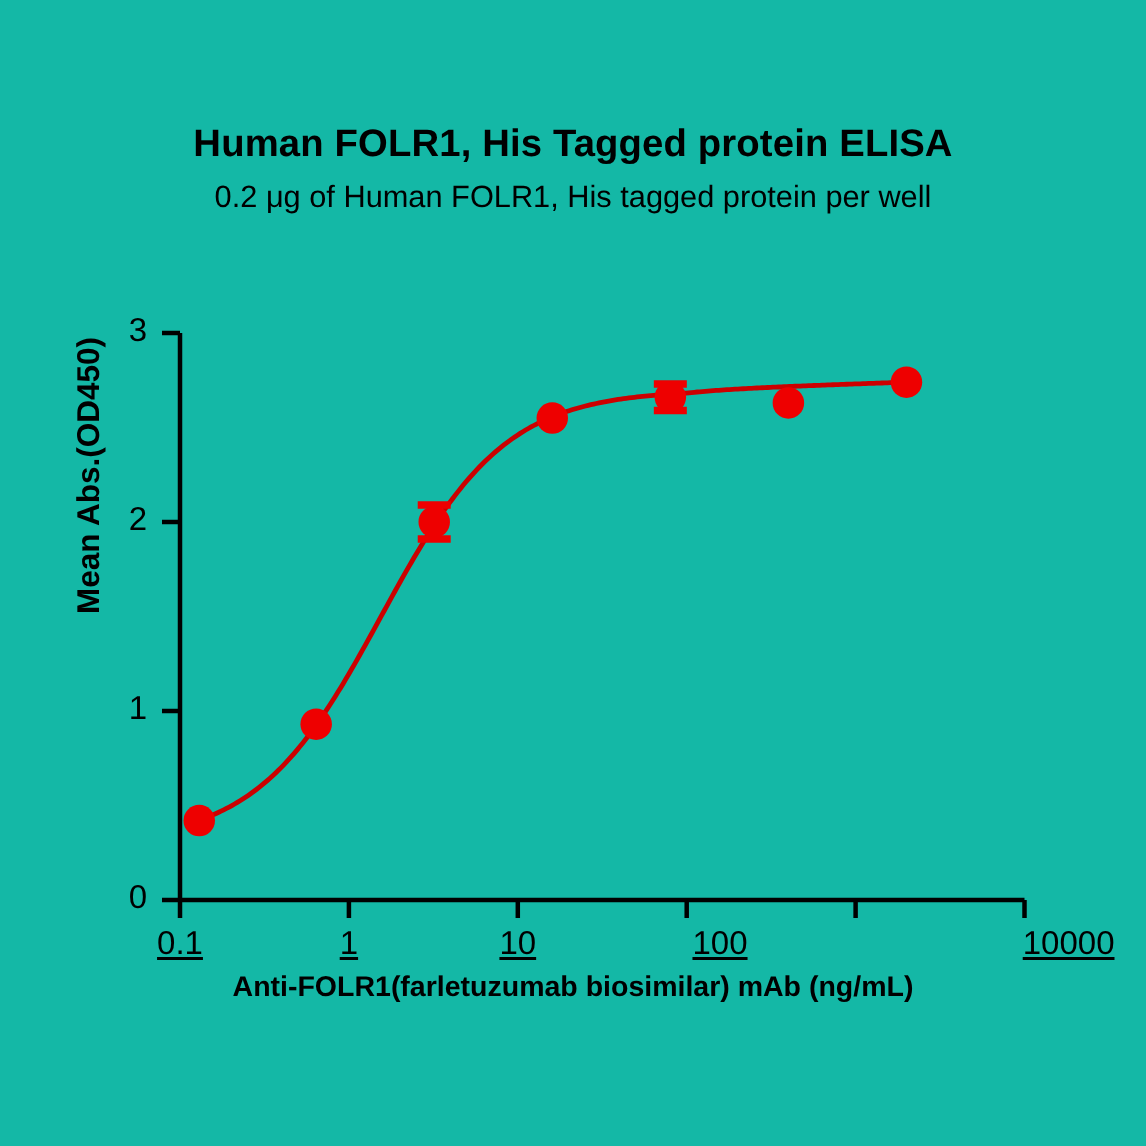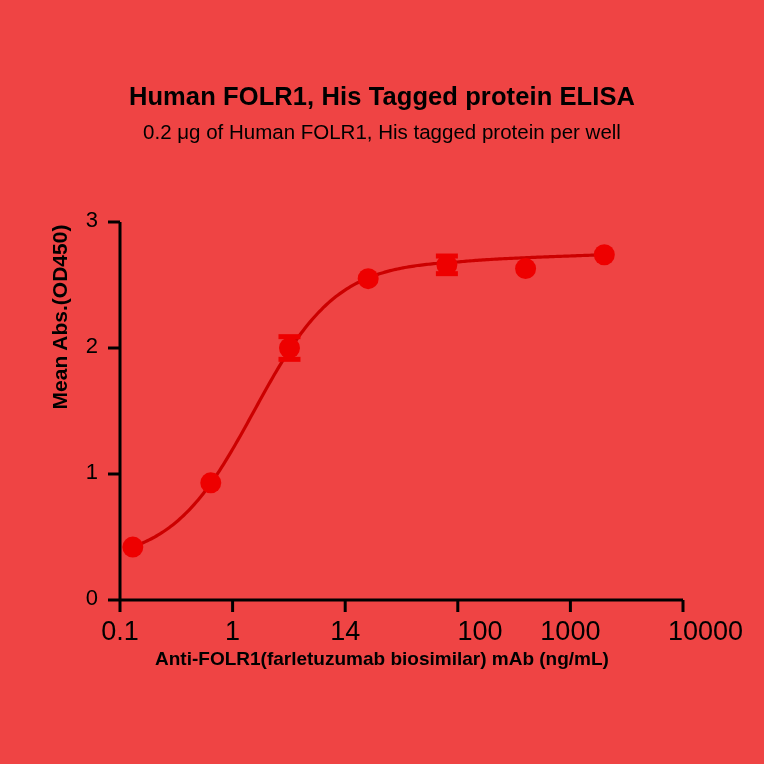--- a/index.html
+++ b/index.html
@@ -4,21 +4,21 @@
 <style>
   html, body {
     margin: 0;
     padding: 0;
     background: #ffffff;
   }
   #page {
     position: relative;
     width: 764px;
     height: 764px;
-    background: #ef4444;
+    background: #14b8a6;
     font-family: "Liberation Sans", sans-serif;
     overflow: hidden;
   }
   #chart-title {
     position: absolute;
     left: 0;
     top: 82px;
     width: 764px;
     text-align: center;
     font-size: 25.5px;
@@ -70,22 +70,23 @@
     position: absolute;
     width: 40px;
     text-align: right;
     font-size: 22px;
     color: #000000;
   }
   .tick-label-x {
     position: absolute;
     width: 120px;
     text-align: center;
-    font-size: 27px;
+    font-size: 22px;
     color: #000000;
+    text-decoration: underline;
   }
 </style>
 </head>
 <body>
 
 <div id="page">
 
   <div id="chart-title">Human FOLR1, His Tagged protein ELISA</div>
   <div id="chart-subtitle">0.2 μg of Human FOLR1, His tagged protein per well</div>
 
@@ -126,17 +127,16 @@
 
   <div id="y-axis-title">Mean Abs.(OD450)</div>
   <div id="x-axis-title">Anti-FOLR1(farletuzumab biosimilar) mAb (ng/mL)</div>
 
 <div class="tick-label-y" style="left: 58px; top: 585px;">0</div>
     <div class="tick-label-y" style="left: 58px; top: 459px;">1</div>
     <div class="tick-label-y" style="left: 58px; top: 333px;">2</div>
     <div class="tick-label-y" style="left: 58px; top: 207px;">3</div>
     <div class="tick-label-x" style="left: 60px; top: 616px;">0.1</div>
     <div class="tick-label-x" style="left: 172.6px; top: 616px;">1</div>
-    <div class="tick-label-x" style="left: 285.2px; top: 616px;">14</div>
+    <div class="tick-label-x" style="left: 285.2px; top: 616px;">10</div>
     <div class="tick-label-x" style="left: 420px; top: 616px;">100</div>
-    <div class="tick-label-x" style="left: 510.4px; top: 616px;">1000</div>
     <div class="tick-label-x" style="left: 623px; top: 616px; text-align: right;">10000</div>
   </div>
 
 </body></html>

